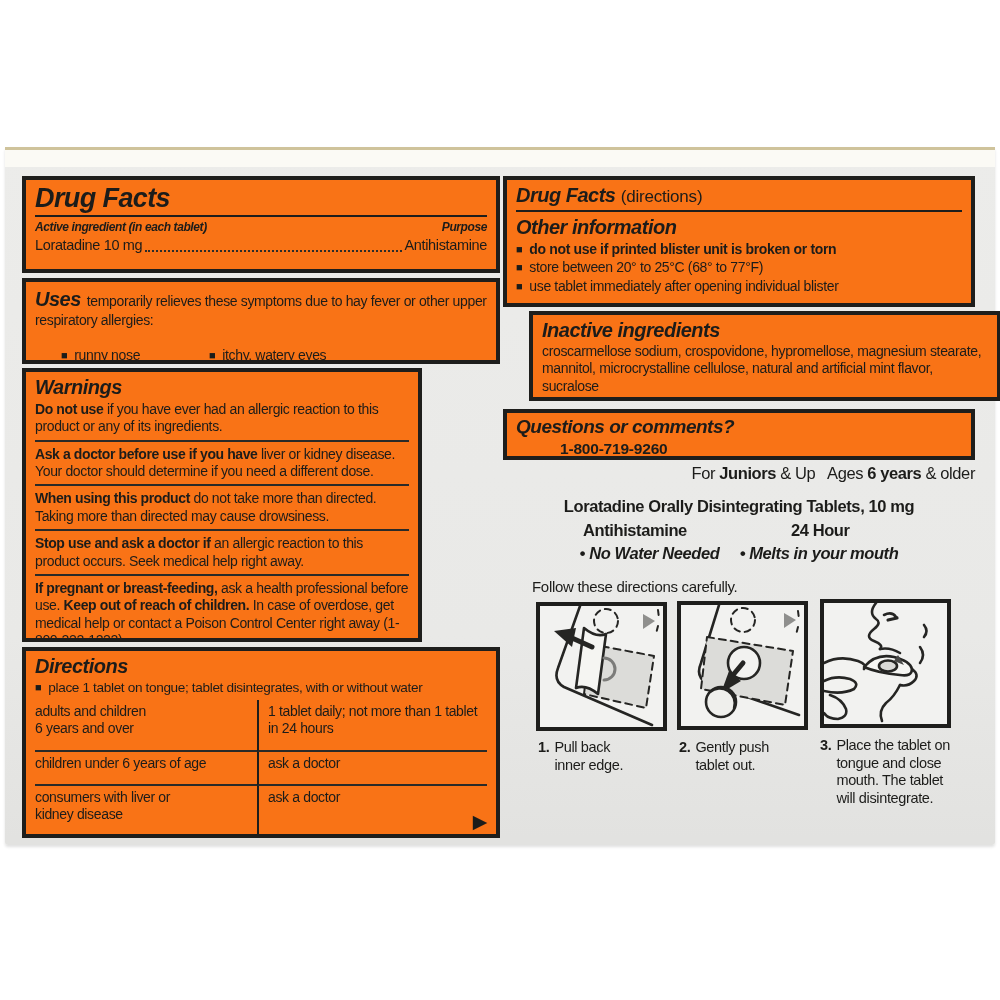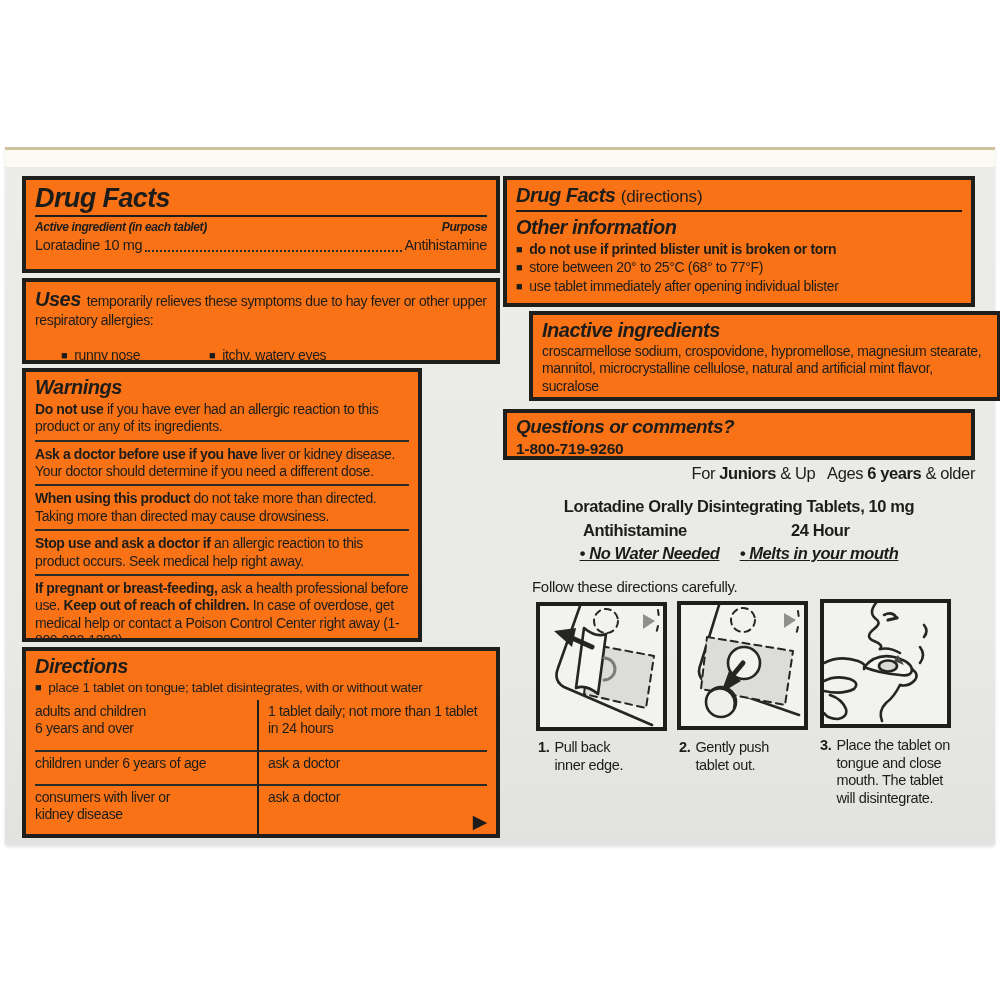--- a/index.html
+++ b/index.html
@@ -32,29 +32,29 @@
   .cell{padding:3px 4px 12px 0;}
   .dose{border-left:2.5px solid #1e1e1c;padding-left:9px;}
   .rb{border-bottom:2px solid #2a2a28;}
   .pre{white-space:pre-line;}
   .cont-arrow{position:absolute;right:9px;bottom:3px;font-size:19px;line-height:1;}
 
   .title-row{font-size:20px;}
   .cont-suffix{font-weight:normal;font-style:normal;font-size:17px;letter-spacing:-0.2px;}
   .oi{margin-top:1px;}
   .oi.b1{font-weight:bold;}
-  .phone{font-weight:bold;font-size:15.5px;letter-spacing:-0.2px;}
+  .phone{font-weight:bold;font-size:15.5px;letter-spacing:-0.2px;margin-left:44px;}
 
   .for-line{position:absolute;left:503px;top:464px;width:472px;text-align:right;font-size:16.5px;letter-spacing:-0.4px;}
   .prod-name{position:absolute;left:503px;top:497px;width:472px;text-align:center;font-weight:bold;font-size:16.5px;letter-spacing:-0.4px;}
   .prod-row{position:absolute;left:503px;top:521px;width:472px;font-weight:bold;font-size:16.5px;letter-spacing:-0.4px;display:flex;}
   .prod-row .cat{margin-left:80px;}
   .prod-row .dur{margin-left:104px;}
   .features{position:absolute;left:503px;top:544px;width:472px;text-align:center;font-weight:bold;font-style:italic;font-size:16.5px;letter-spacing:-0.4px;}
-  .feat{margin:0 8px;text-decoration:underline;}
+  .feat{margin:0 8px;}
   .feat::before{content:"• ";}
   .follow{position:absolute;left:532px;top:578px;font-size:15px;letter-spacing:-0.3px;}
 
   .step-box{position:absolute;width:131px;height:129px;box-sizing:border-box;border:4px solid #1e1e1c;background:#f2f2f0;}
   .step-box svg{display:block;width:100%;height:100%;}
   .caption{position:absolute;display:flex;font-size:14.5px;line-height:1.22;letter-spacing:-0.35px;}
   .caption b{margin-right:5px;}
 </style>
 </head>
 <body>

